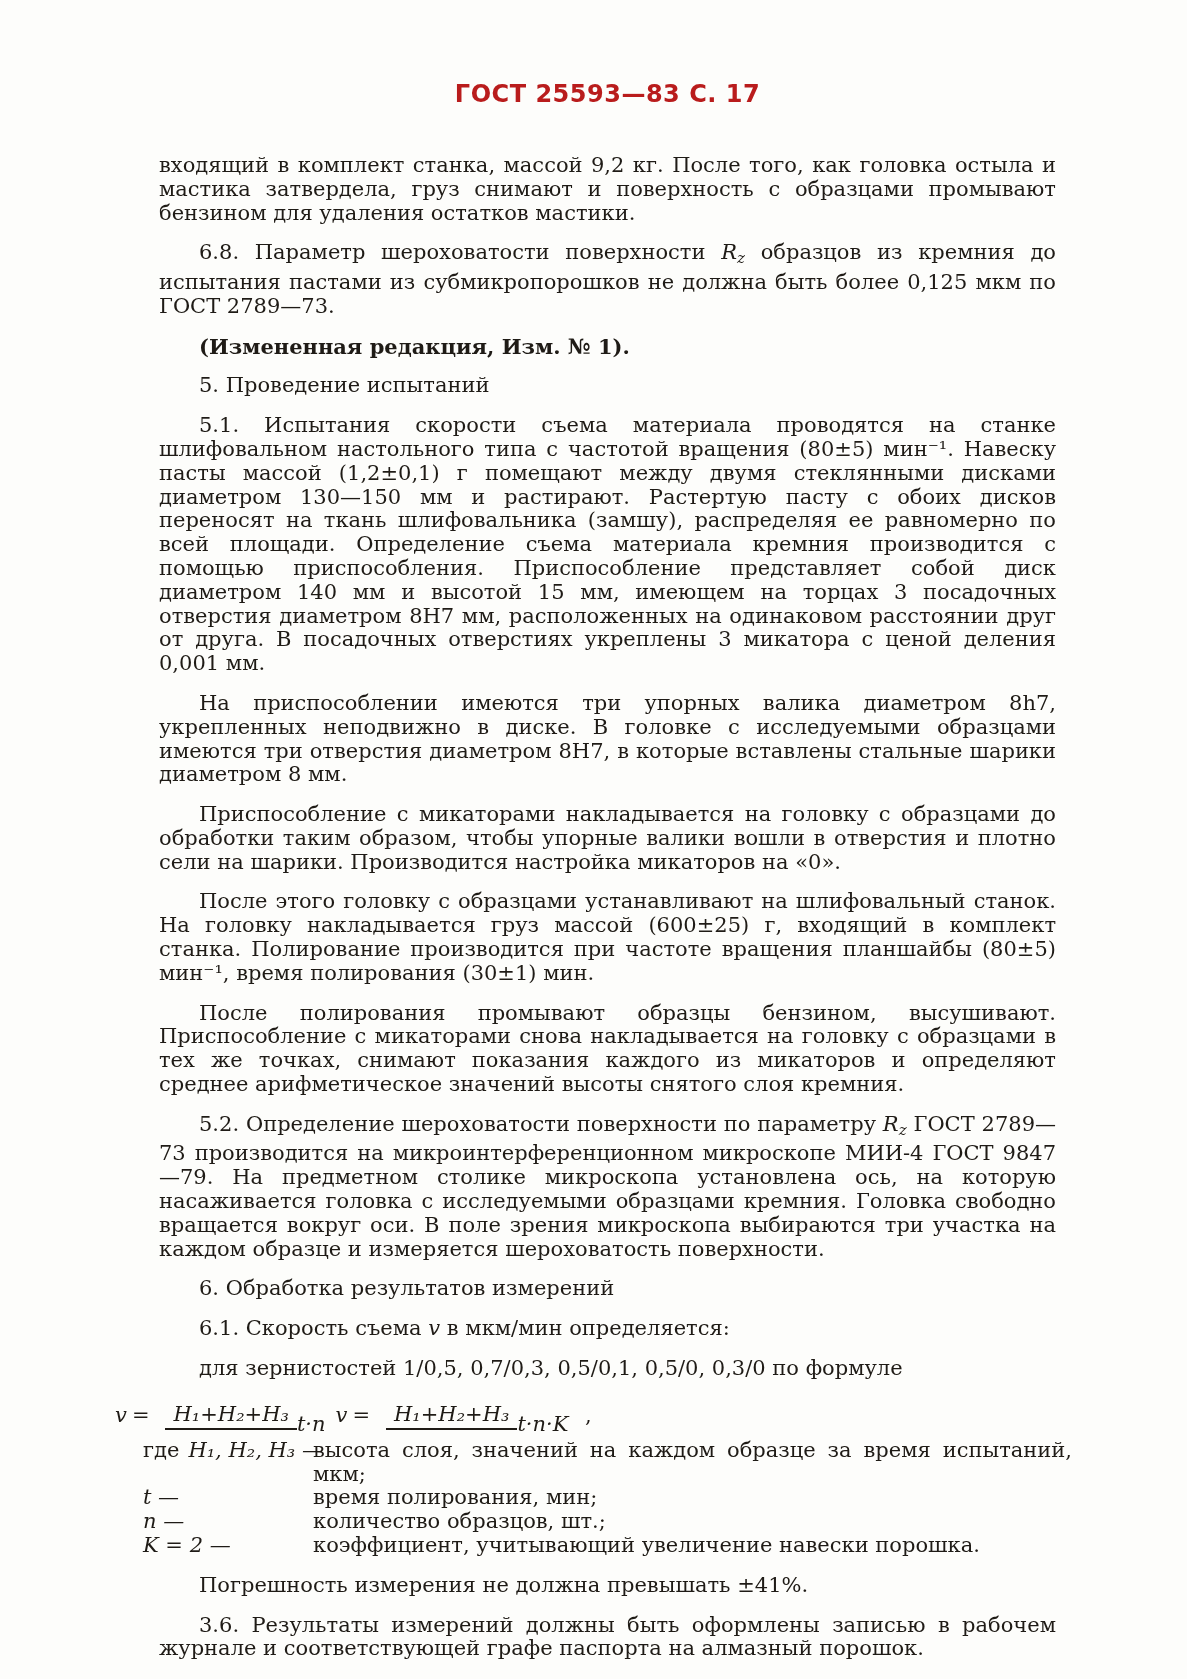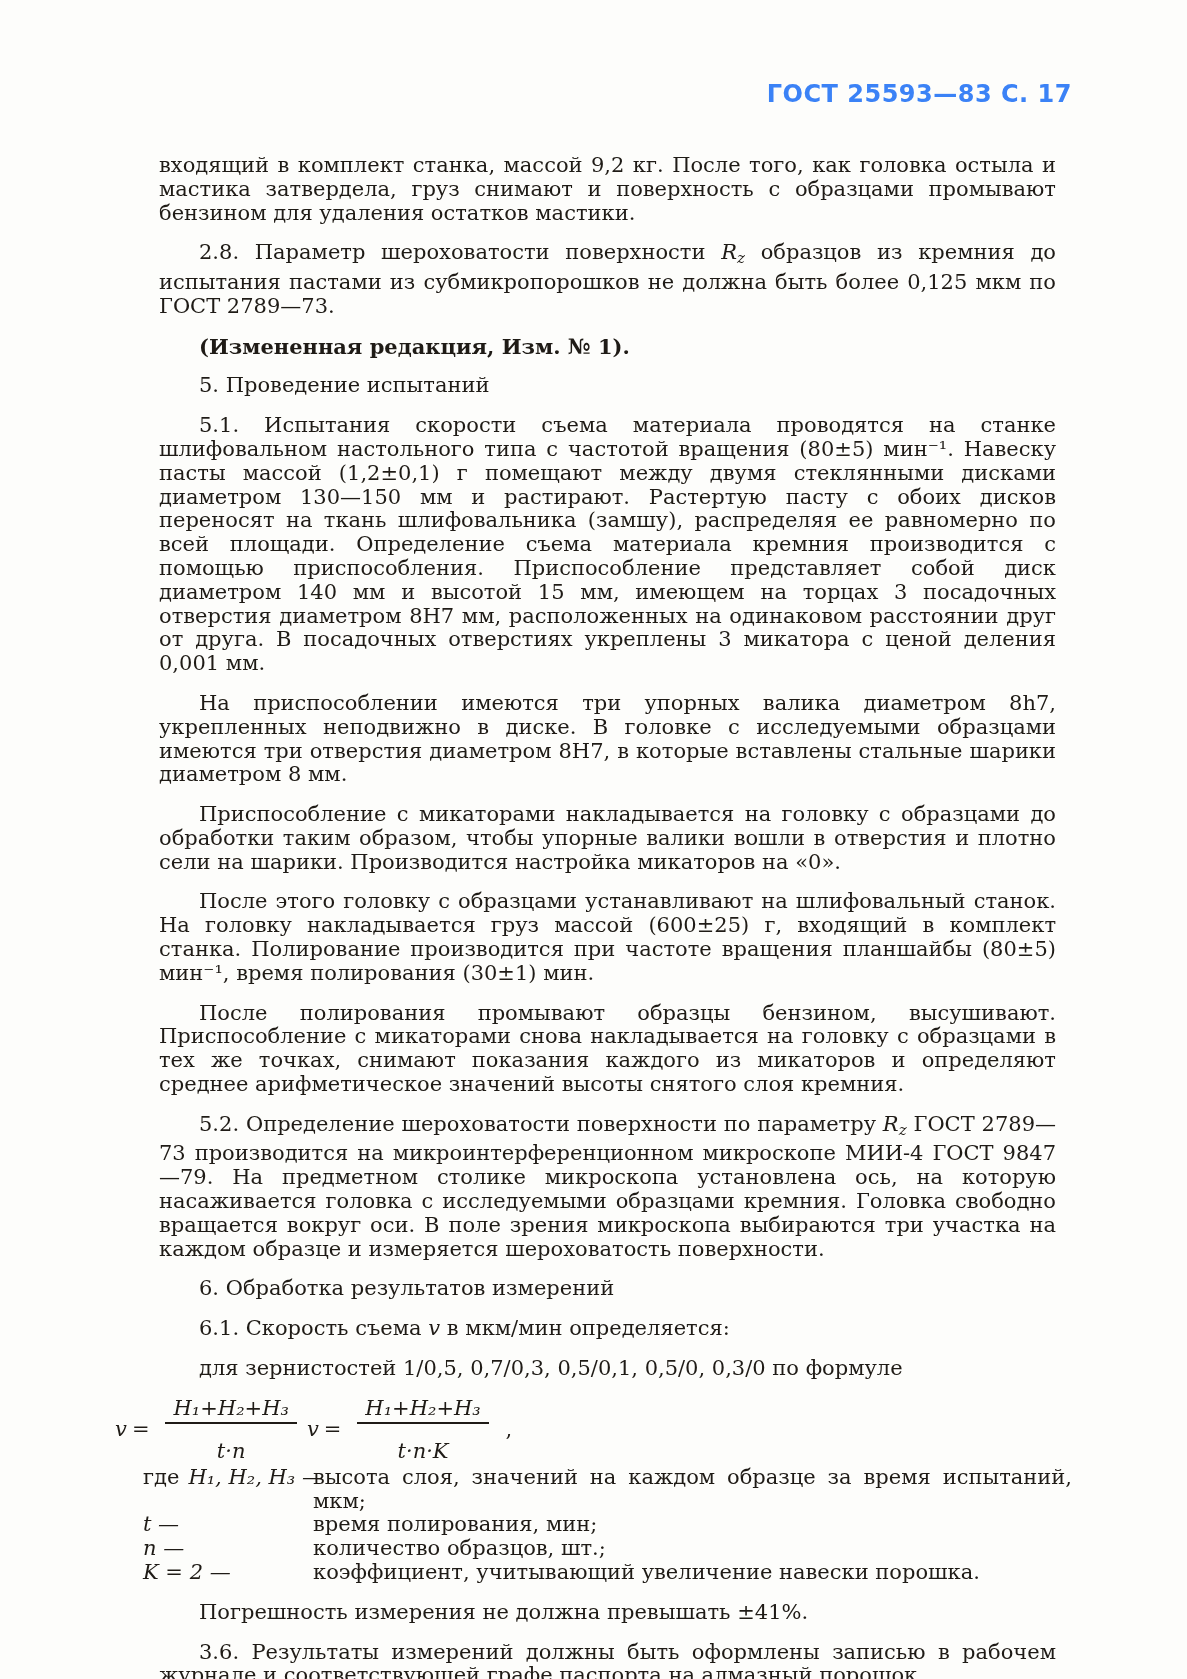--- a/index.html
+++ b/index.html
@@ -14,26 +14,26 @@
     background: #fdfdfb;
     overflow: hidden;
     font-family: "DejaVu Serif", serif;
     color: #1f1b16;
   }
   .page-header {
     position: absolute;
     top: 80px;
     left: 143px;
     width: 929px;
-    text-align: right;
+    text-align: center;
     font-family: "DejaVu Sans", sans-serif;
     font-weight: 700;
     font-size: 24px;
     letter-spacing: 0.5px;
-    color: #3b82f6;
+    color: #b91c1c;
   }
   .doc {
     position: absolute;
     top: 138px;
     left: 143px;
     width: 929px;
     font-size: 21px;
     line-height: 23.8px;
     text-align: justify;
   }
@@ -44,21 +44,21 @@
   .sub { font-size: 0.72em; vertical-align: -0.25em; font-style: italic; }
   
   .formula-line {
     display: flex;
     align-items: center;
     margin: 5px 0 3px -28px;
     text-align: left;
   }
   .frac {
     display: inline-flex;
-    flex-direction: column;
+    flex-direction: row;
     align-items: center;
     margin: 0 10px;
     line-height: 23px;
   }
   .frac .num {
     padding: 0 8px 2px 8px;
     border-bottom: 2px solid #1f1b16;
   }
   .frac .den { padding-top: 16px; }
   .eq { margin: 0 6px 0 5px; }
@@ -87,21 +87,21 @@
 <div class="page">
 
   <div class="page-header">
     <span>ГОСТ 25593—83 С. 17</span>
   </div>
 
   <div class="doc">
 
     <p>входящий в комплект станка, массой 9,2 кг. После того, как головка остыла и мастика затвердела, груз снимают и поверхность с образцами промывают бензином для удаления остатков мастики.</p>
 
-    <p class="ind"><span>2.8. Параметр шероховатости поверхности </span><span class="var">R</span><span class="sub">z</span><span> образцов из кремния до испытания пастами из субмикропорошков не должна быть более 0,125 мкм по ГОСТ 2789—73.</span></p>
+    <p class="ind"><span>6.8. Параметр шероховатости поверхности </span><span class="var">R</span><span class="sub">z</span><span> образцов из кремния до испытания пастами из субмикропорошков не должна быть более 0,125 мкм по ГОСТ 2789—73.</span></p>
 
     <p class="ind bold">(Измененная редакция, Изм. № 1).</p>
 
     <p class="ind">5. Проведение испытаний</p>
 
     <p class="ind">5.1. Испытания скорости съема материала проводятся на станке шлифовальном настольного типа с частотой вращения (80±5) мин⁻¹. Навеску пасты массой (1,2±0,1) г помещают между двумя стеклянными дисками диаметром 130—150 мм и растирают. Растертую пасту с обоих дисков переносят на ткань шлифовальника (замшу), распределяя ее равномерно по всей площади. Определение съема материала кремния производится с помощью приспособления. Приспособление представляет собой диск диаметром 140 мм и высотой 15 мм, имеющем на торцах 3 посадочных отверстия диаметром 8Н7 мм, расположенных на одинаковом расстоянии друг от друга. В посадочных отверстиях укреплены 3 микатора с ценой деления 0,001 мм.</p>
 
     <p class="ind">На приспособлении имеются три упорных валика диаметром 8h7, укрепленных неподвижно в диске. В головке с исследуемыми образцами имеются три отверстия диаметром 8Н7, в которые вставлены стальные шарики диаметром 8 мм.</p>
 
     <p class="ind">Приспособление с микаторами накладывается на головку с образцами до обработки таким образом, чтобы упорные валики вошли в отверстия и плотно сели на шарики. Производится настройка микаторов на «0».</p>

